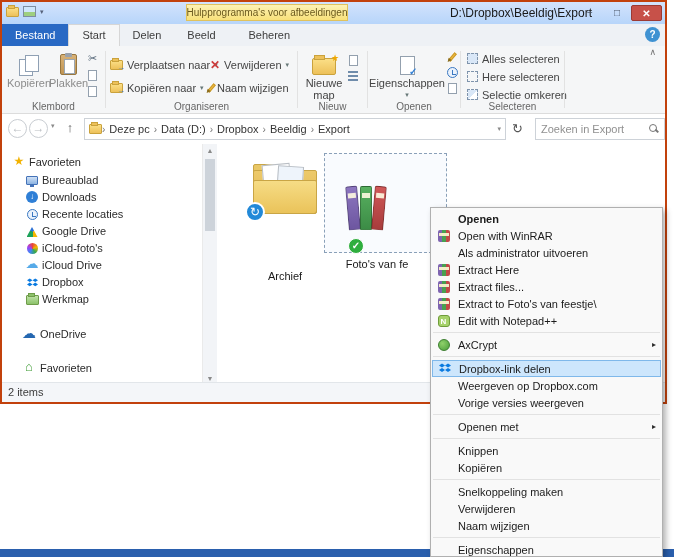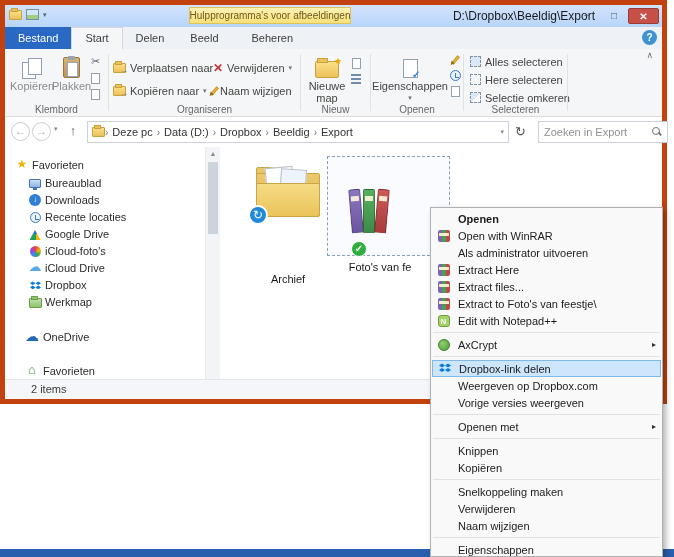--- a/index.html
+++ b/index.html
@@ -1,20 +1,20 @@
 <!DOCTYPE html>
 <html><head>
 <meta charset="utf-8">
 <style>
 * { margin:0; padding:0; box-sizing:border-box; }
 body { font-family:"Liberation Sans", sans-serif; background:#fff; }
 #stage { position:relative; width:674px; height:557px; background:#fff; overflow:hidden; font-size:11px; color:#222; }
 
 
-.window { position:absolute; left:0; top:0; width:667px; height:404px; background:#fff; border:5px solid #c2410c; }
+.window { position:absolute; left:0; top:0; width:667px; height:404px; background:#fff; border:2px solid #c2410c; }
 
 
 .titlebar { position:absolute; left:0; top:0; right:0; height:22px; background:linear-gradient(#d3e3fc,#b7d5fa); }
 .qa { position:absolute; left:4px; top:4px; display:flex; align-items:center; gap:4px; }
 .tb-folder { width:13px; height:10px; background:linear-gradient(#fbdf87,#edc15a); border:1px solid #caa23c; border-radius:1px; position:relative; }
 .tb-folder::before { content:""; position:absolute; left:1px; top:-3px; width:5px; height:2px; background:#edc15a; border:1px solid #caa23c; }
 .tb-pic { width:13px; height:11px; border:1px solid #7d8da0; background:linear-gradient(#cfe6fb 55%, #9ecf7f 55%); }
 .qa-chev { font-size:7px; color:#55617a; }
 .tools-header { position:absolute; left:184px; top:2px; width:162px; height:17px; background:linear-gradient(#fdf2b4,#f8e17a); border:1px solid #e0c25c; color:#6b5a1e; font-size:10px; display:flex; align-items:center; justify-content:center; white-space:nowrap; }
 .title-text { position:absolute; left:360px; top:4px; width:230px; text-align:right; font-size:12px; color:#1a1a1a; white-space:nowrap; }
@@ -122,21 +122,21 @@
 .badge-check { position:absolute; width:16px; height:16px; border-radius:50%; background:#2fae3e; border:1px solid #fff; color:#fff; font-size:10px; line-height:14px; text-align:center; font-weight:bold; }
 .books { position:absolute; width:42px; height:52px; }
 .bk { position:absolute; bottom:2px; width:12px; height:44px; border-radius:2px 2px 1px 1px; border:1px solid rgba(0,0,0,.25); }
 .bk::after { content:""; position:absolute; left:1px; right:1px; top:6px; height:5px; background:rgba(255,250,225,.9); }
 .bk1 { left:1px; background:linear-gradient(#8d76c0,#6d56a0); transform:rotate(-5deg); }
 .bk2 { left:14px; background:linear-gradient(#58b060,#3c8c46); }
 .bk3 { left:27px; background:linear-gradient(#d05858,#a83c3c); transform:rotate(5deg); }
 .sel-rect { position:absolute; left:322px; top:151px; width:123px; height:100px; border:1px dashed #8aa0b8; background:rgba(205,225,245,.12); }
 
 
-.statusbar { position:absolute; left:0; right:0; bottom:0; height:20px; background:#f4f6f9; border-top:1px solid #e2e6ea; line-height:19px; padding-left:26px; color:#3c3c3c; }
+.statusbar { position:absolute; left:0; right:0; bottom:0; height:20px; background:#f4f6f9; border-top:1px solid #e2e6ea; line-height:19px; padding-left:6px; color:#3c3c3c; }
 .taskbar { position:absolute; left:0; bottom:0; width:674px; height:8px; background:#2a5fad; }
 
 
 .cmenu { position:absolute; left:430px; top:207px; width:233px; height:350px; background:#f9f9f9; border:1px solid #b0b0b0; box-shadow:3px 3px 6px rgba(0,0,0,.3); padding-top:2px; overflow:hidden; z-index:10; }
 .cmi { height:17px; display:flex; align-items:center; padding:0 6px 0 5px; color:#1b1b1b; }
 .cmi .cico { width:15px; height:13px; margin-right:7px; flex:none; display:flex; align-items:center; justify-content:center; }
 .cmi .clab { flex:1; white-space:nowrap; overflow:hidden; }
 .cmi.bold .clab { font-weight:bold; }
 .cmi .sub { font-size:8px; color:#2b2b2b; }
 .cmi.hl { background:#cde6fc; border:1px solid #7fb8ea; margin:0 1px; padding:0 5px 0 4px; }

